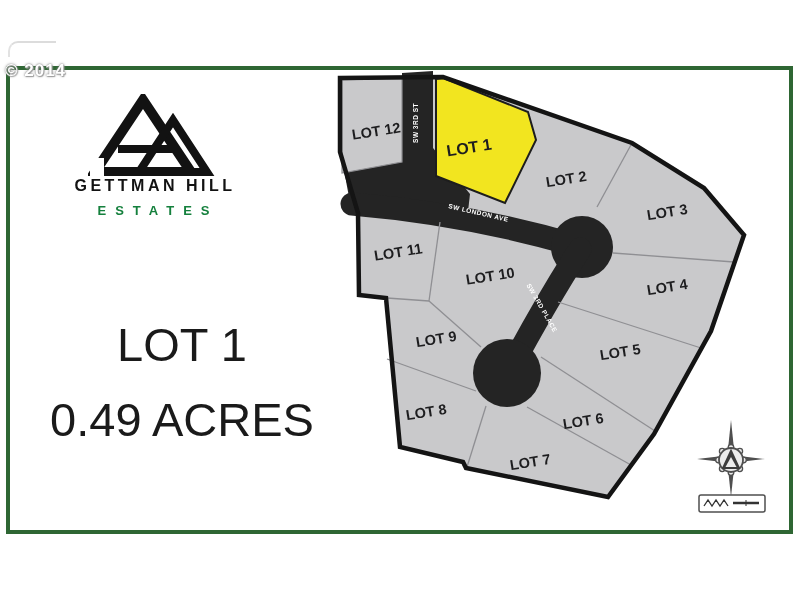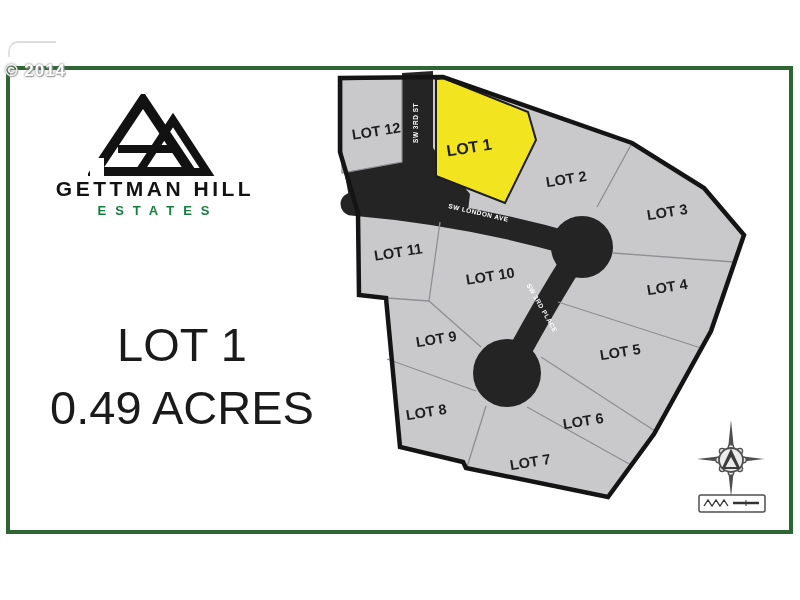--- a/index.html
+++ b/index.html
@@ -15,29 +15,29 @@
          border:4px solid var(--frame-green,#2e6633);background:#ffffff;}
 
   
   .watermark{position:absolute;left:5px;top:61px;z-index:6;font-size:17px;font-weight:bold;
              letter-spacing:1px;color:#ffffff;
              text-shadow:0 0 3px #8b8b8b,0 0 1px #6f6f6f,1px 1px 1px #aaaaaa;}
 
   
   .logo-svg{position:absolute;left:88px;top:94px;z-index:3;}
   .brand-name{position:absolute;left:30px;top:177px;width:250px;text-align:center;z-index:3;
-              font-size:21px;font-weight:bold;letter-spacing:3.5px;color:#121212;white-space:nowrap;}
+              font-size:16px;font-weight:bold;letter-spacing:3.5px;color:#121212;white-space:nowrap;}
   .brand-sub{position:absolute;left:30px;top:203px;width:250px;text-align:center;z-index:3;
              font-size:13px;font-weight:bold;letter-spacing:9px;padding-left:6px;box-sizing:border-box;
              color:#15803d;white-space:nowrap;}
 
   
   .listing{position:absolute;left:36px;top:320px;width:292px;text-align:center;z-index:3;color:#1a1a1a;}
   .listing .lot-line{font-size:47px;line-height:1.05;}
-  .listing .acre-line{font-size:47px;line-height:1.05;margin-top:14px;white-space:nowrap;}
+  .listing .acre-line{font-size:47px;line-height:1.05;margin-top:26px;white-space:nowrap;}
 
   svg.plat{position:absolute;left:0;top:0;z-index:4;}
   .lot-label{font-family:"Liberation Sans",sans-serif;font-weight:bold;font-size:14.5px;fill:#1d1d1f;}
   .lot-label.big{font-size:16px;}
   .street-label{font-family:"Liberation Sans",sans-serif;font-weight:bold;font-size:6.5px;
                 fill:#ffffff;letter-spacing:.5px;}
 </style>
 </head>
 <body>
 

